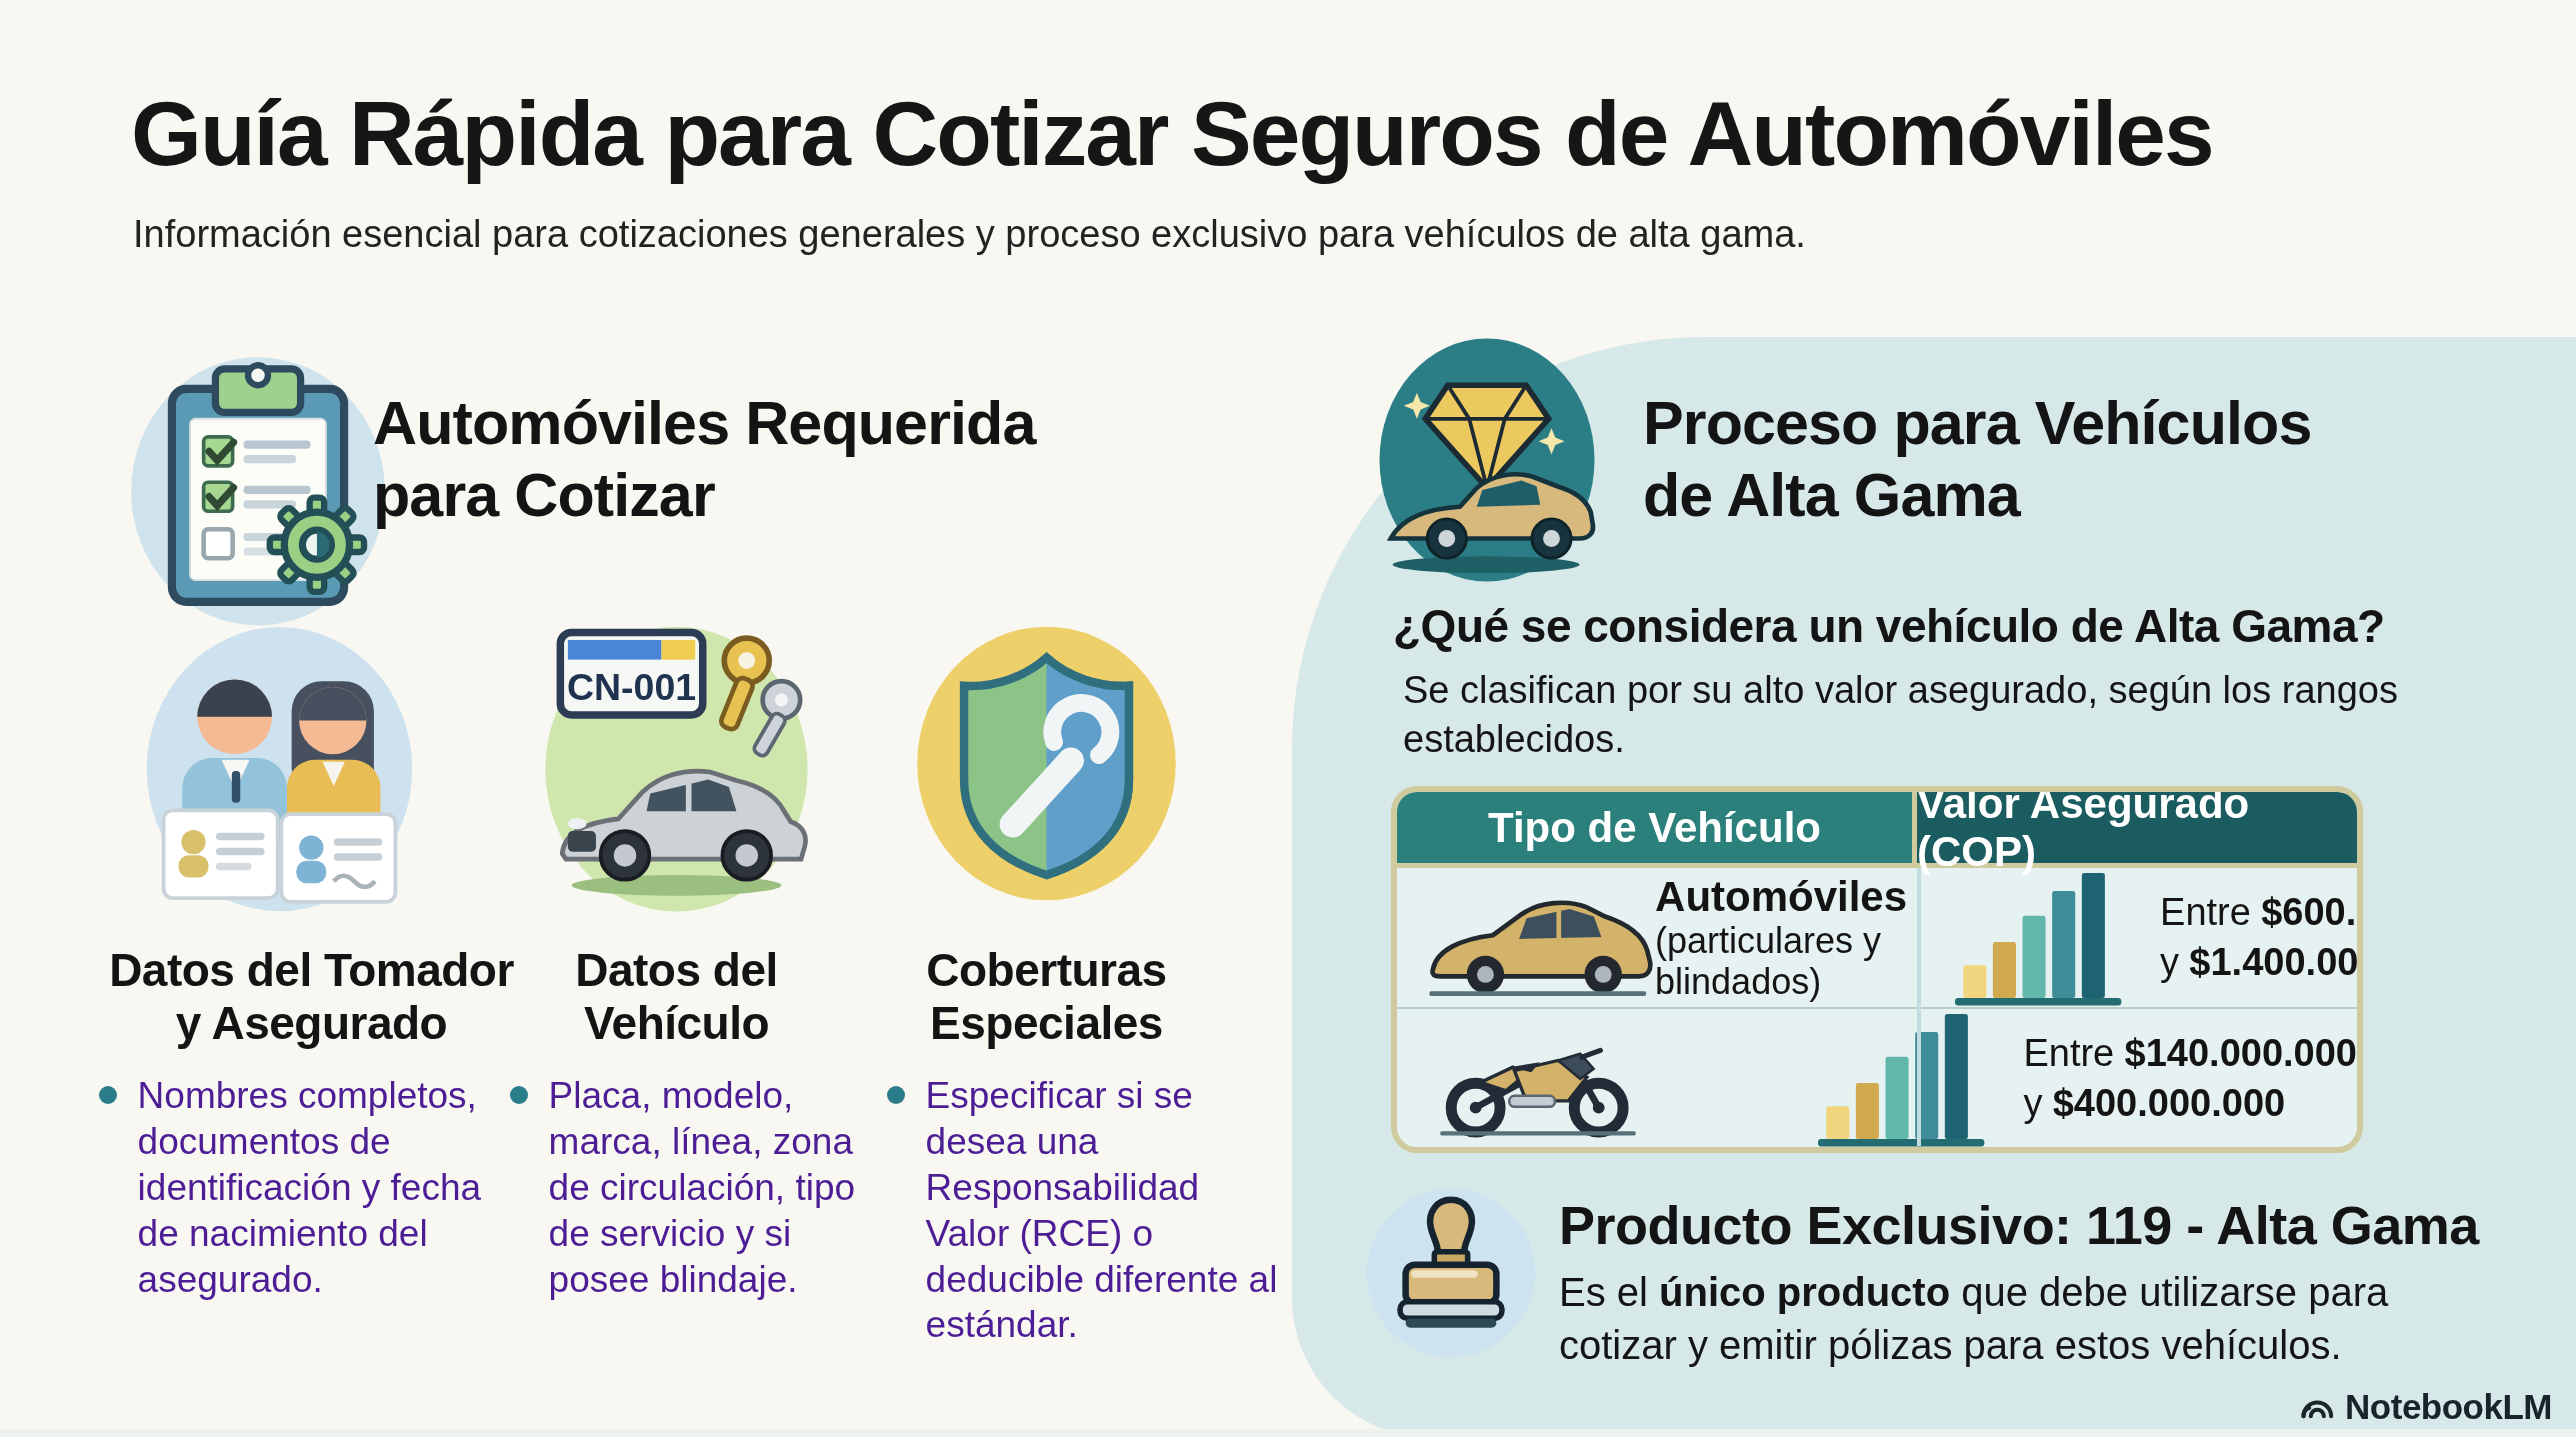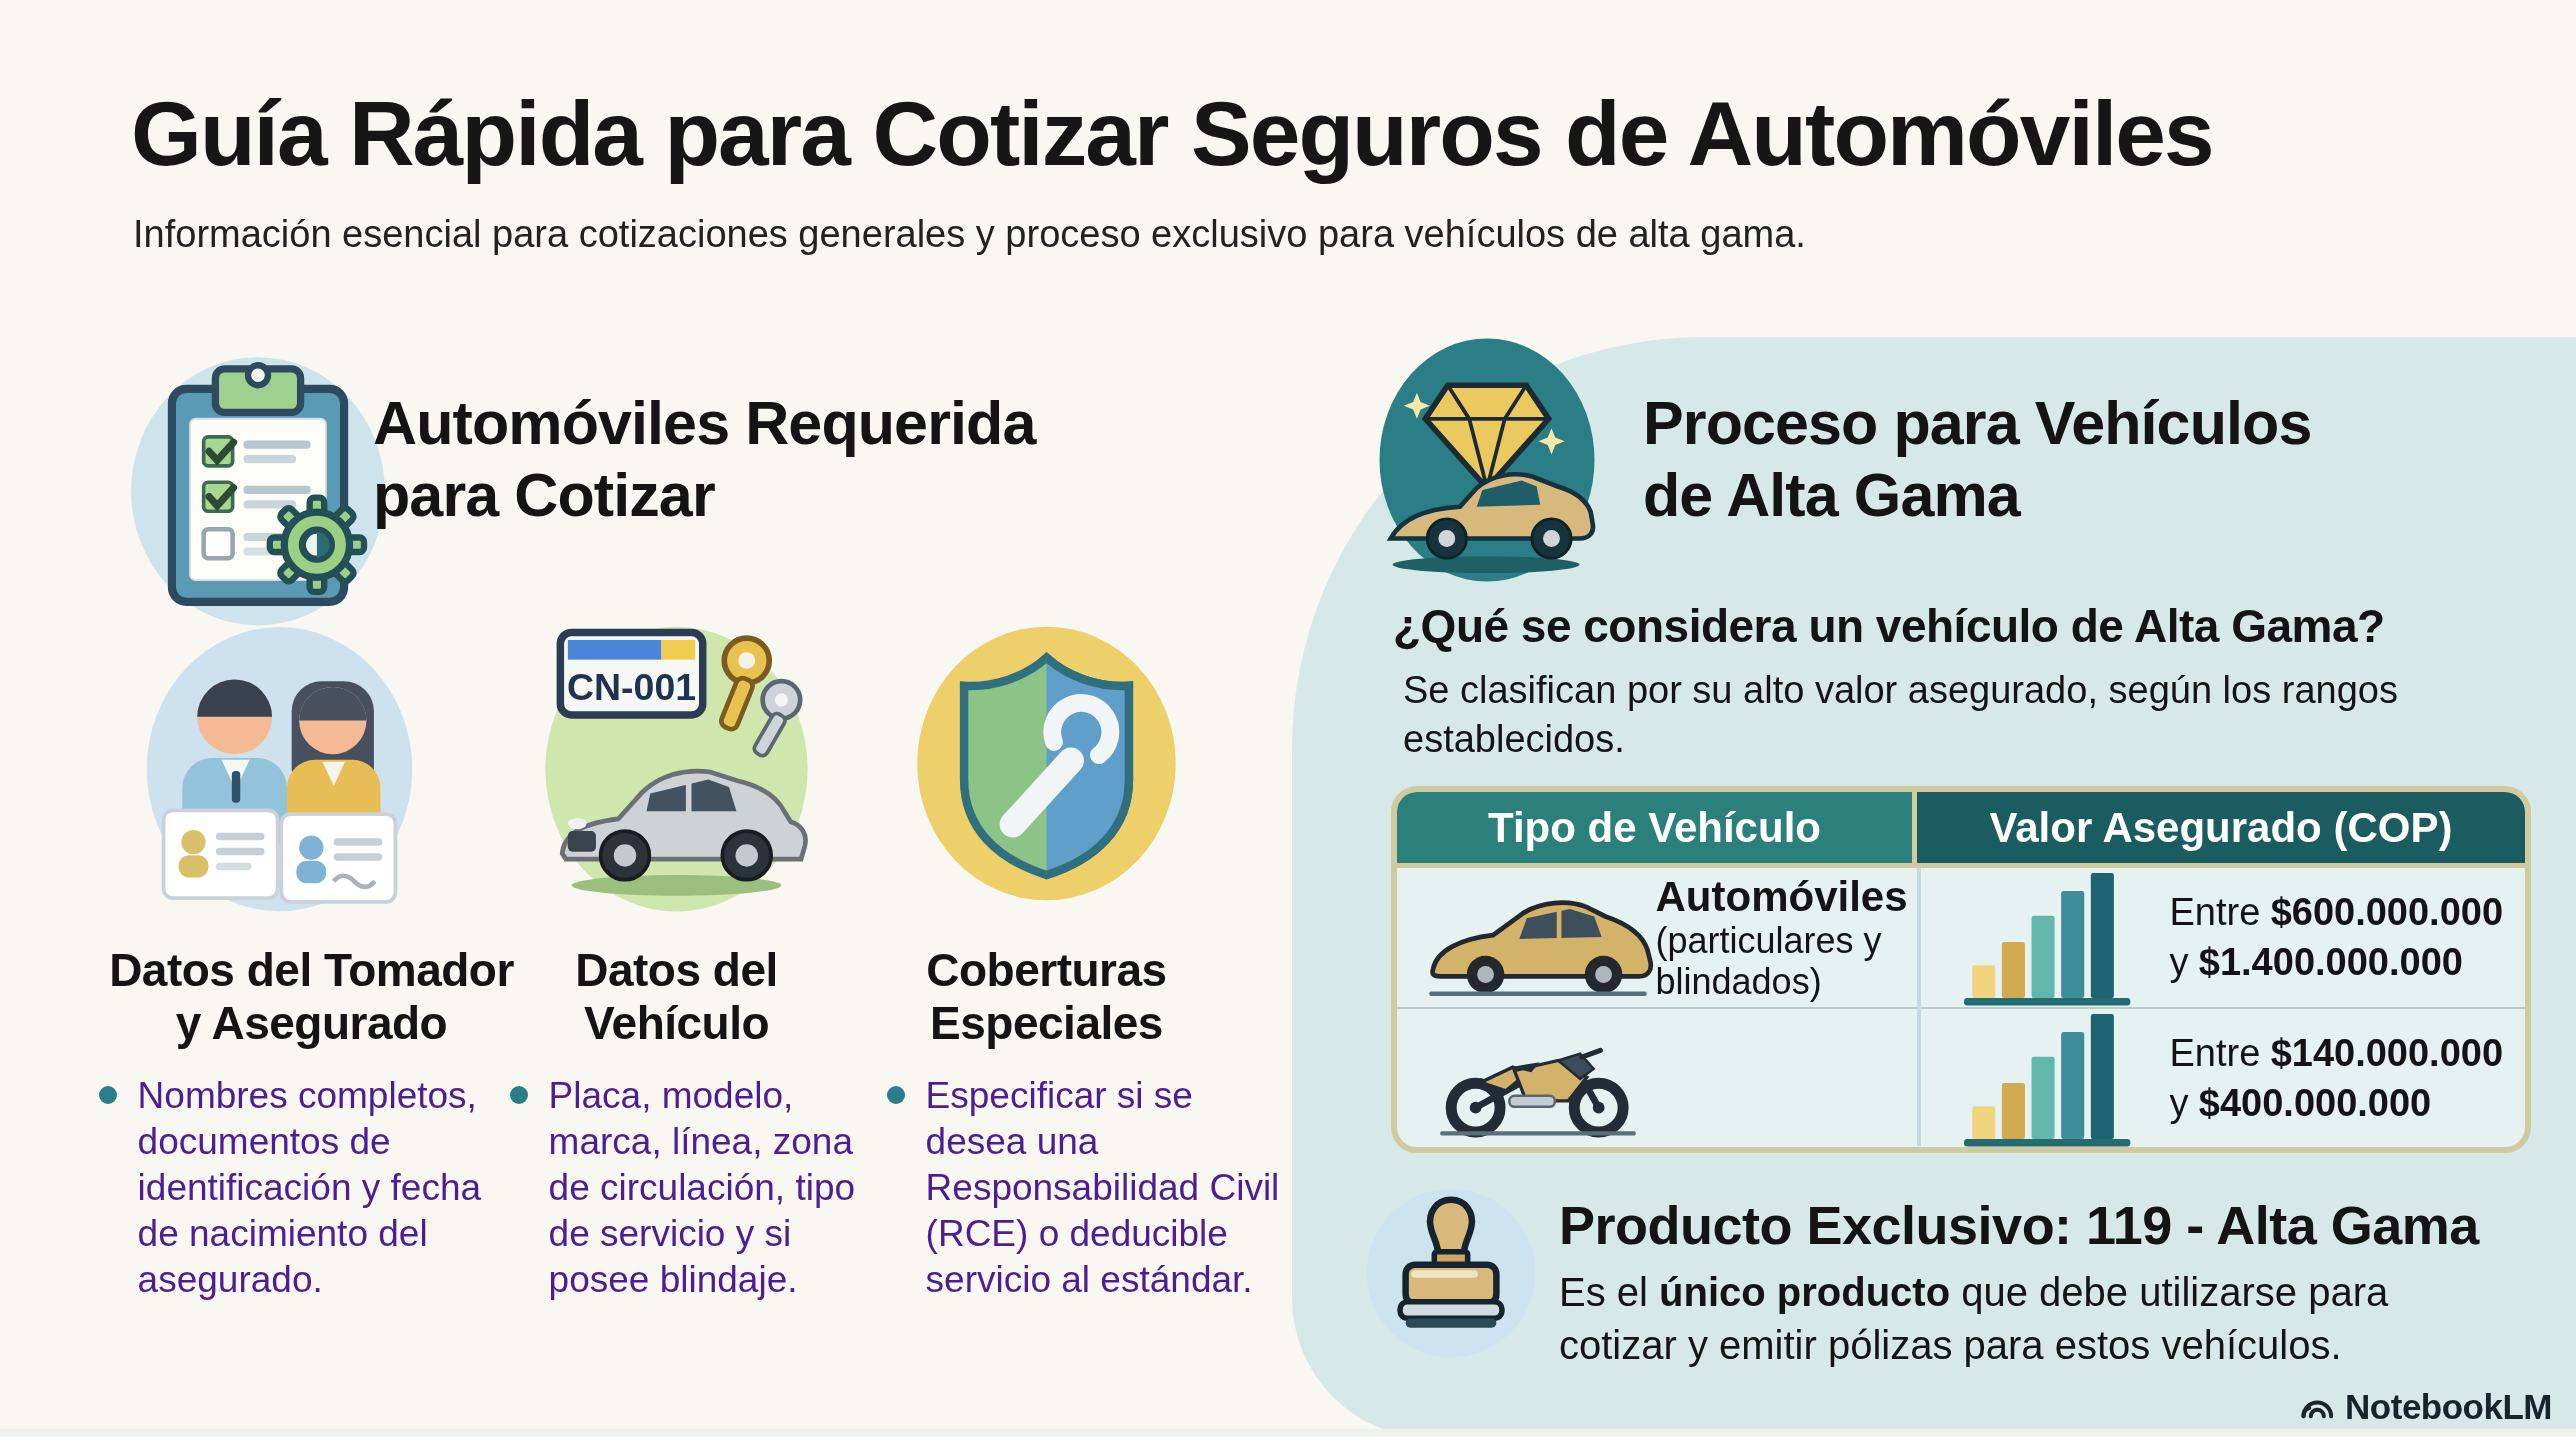--- a/index.html
+++ b/index.html
@@ -28,21 +28,21 @@
   .bullet .btxt{font-size:37px;line-height:1.24;color:#4c1d95;}
 
   
   .right-head-icon{position:absolute;left:1372px;top:331px;width:230px;height:258px;}
   .right-heading{position:absolute;left:1643px;top:388px;font-size:61px;font-weight:bold;
                  line-height:1.18;letter-spacing:-0.9px;}
   .question{position:absolute;left:1393px;top:599px;font-size:46px;font-weight:bold;letter-spacing:-0.5px;}
   .question-sub{position:absolute;left:1403px;top:666px;width:1006px;font-size:38px;line-height:1.3;color:#141414;}
 
   
-  .hg-table{position:absolute;left:1391px;top:786px;width:1140px;height:367px;box-sizing:border-box;
+  .hg-table{position:absolute;left:1391px;top:786px;width:972px;height:367px;box-sizing:border-box;
             border:6.6px solid #cfcb9e;border-radius:26px;background:#e6f1f1;overflow:hidden;}
   .thead{display:flex;height:71px;border-bottom:5.6px solid #cfcb9e;}
   .th{display:flex;align-items:center;justify-content:center;color:#fff;font-size:42px;font-weight:bold;}
   .th1{width:520px;background:#2b807c;border-right:5.6px solid #cfcb9e;box-sizing:border-box;}
   .th2{flex:1;background:#1b5c60;}
   .tbody{position:relative;height:278px;}
   .vdiv{position:absolute;left:520px;top:0;bottom:0;width:3.7px;background:#c2dde0;}
   .trow{display:flex;height:139px;align-items:center;}
   .trow.second{border-top:2.8px solid #b7cfc8;}
   .cell-type{width:520px;box-sizing:border-box;display:flex;align-items:center;padding-left:22.5px;}
@@ -204,21 +204,21 @@
   <div class="bullet" style="left:99px;top:1073px;width:423px;">
     <span class="dot"></span>
     <span class="btxt">Nombres completos, documentos de identificación y fecha de nacimiento del asegurado.</span>
   </div>
   <div class="bullet" style="left:510px;top:1073px;width:374px;">
     <span class="dot"></span>
     <span class="btxt">Placa, modelo, marca, línea, zona de circulación, tipo de servicio y si posee blindaje.</span>
   </div>
   <div class="bullet" style="left:887px;top:1073px;width:393px;">
     <span class="dot"></span>
-    <span class="btxt">Especificar si se desea una Responsabilidad Civil (RCE) o deducible servicio al estándar.</span>
+    <span class="btxt">Especificar si se desea una Responsabilidad Valor (RCE) o deducible diferente al estándar.</span>
   </div>
 
   <svg class="right-head-icon" viewBox="0 0 246 276">
     <ellipse cx="123" cy="138" rx="115" ry="130" fill="#2b7e86"></ellipse>
     <g>
       <polygon points="81,58 165,58 189,94 123,168 57,94" fill="#ecc95f" stroke="#1c2a33" stroke-width="6"></polygon>
       <polyline points="57,94 189,94" fill="none" stroke="#1c2a33" stroke-width="4"></polyline>
       <polyline points="81,58 104,94 123,168 142,94 165,58" fill="none" stroke="#1c2a33" stroke-width="4"></polyline>
     </g>
     <path d="M48,66 l4,10 10,4 -10,4 -4,10 -4,-10 -10,-4 10,-4 z" fill="#f6e7ab"></path>

